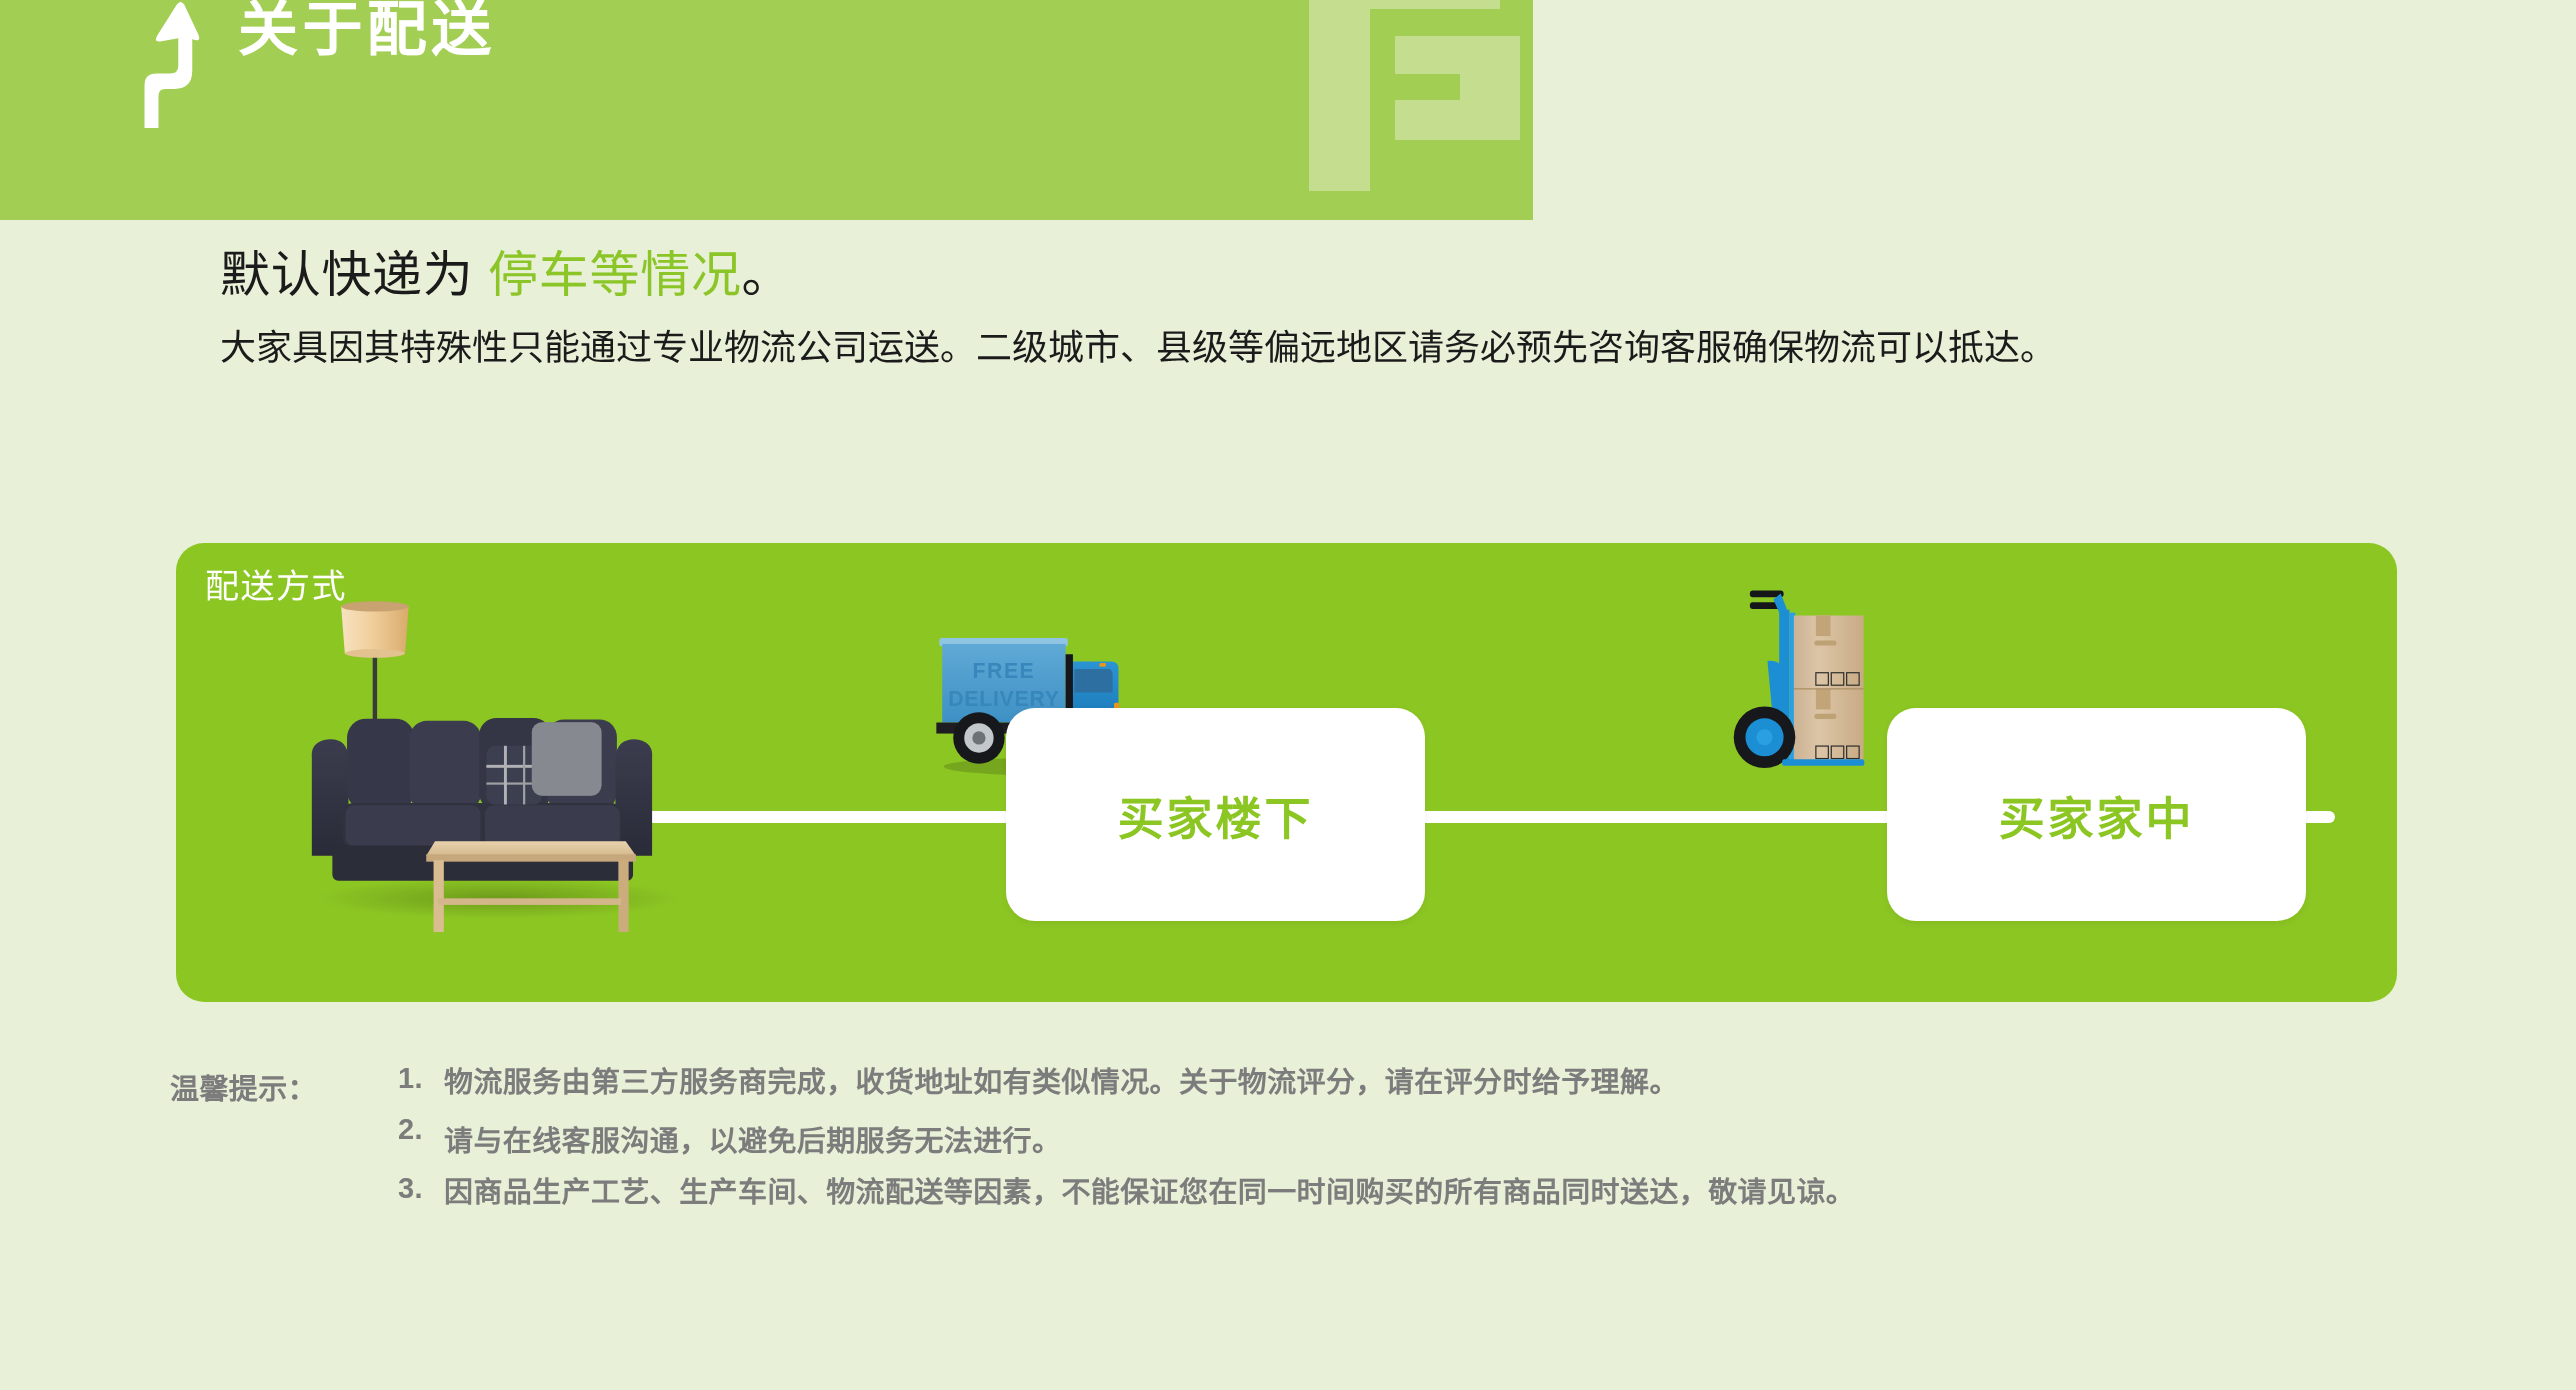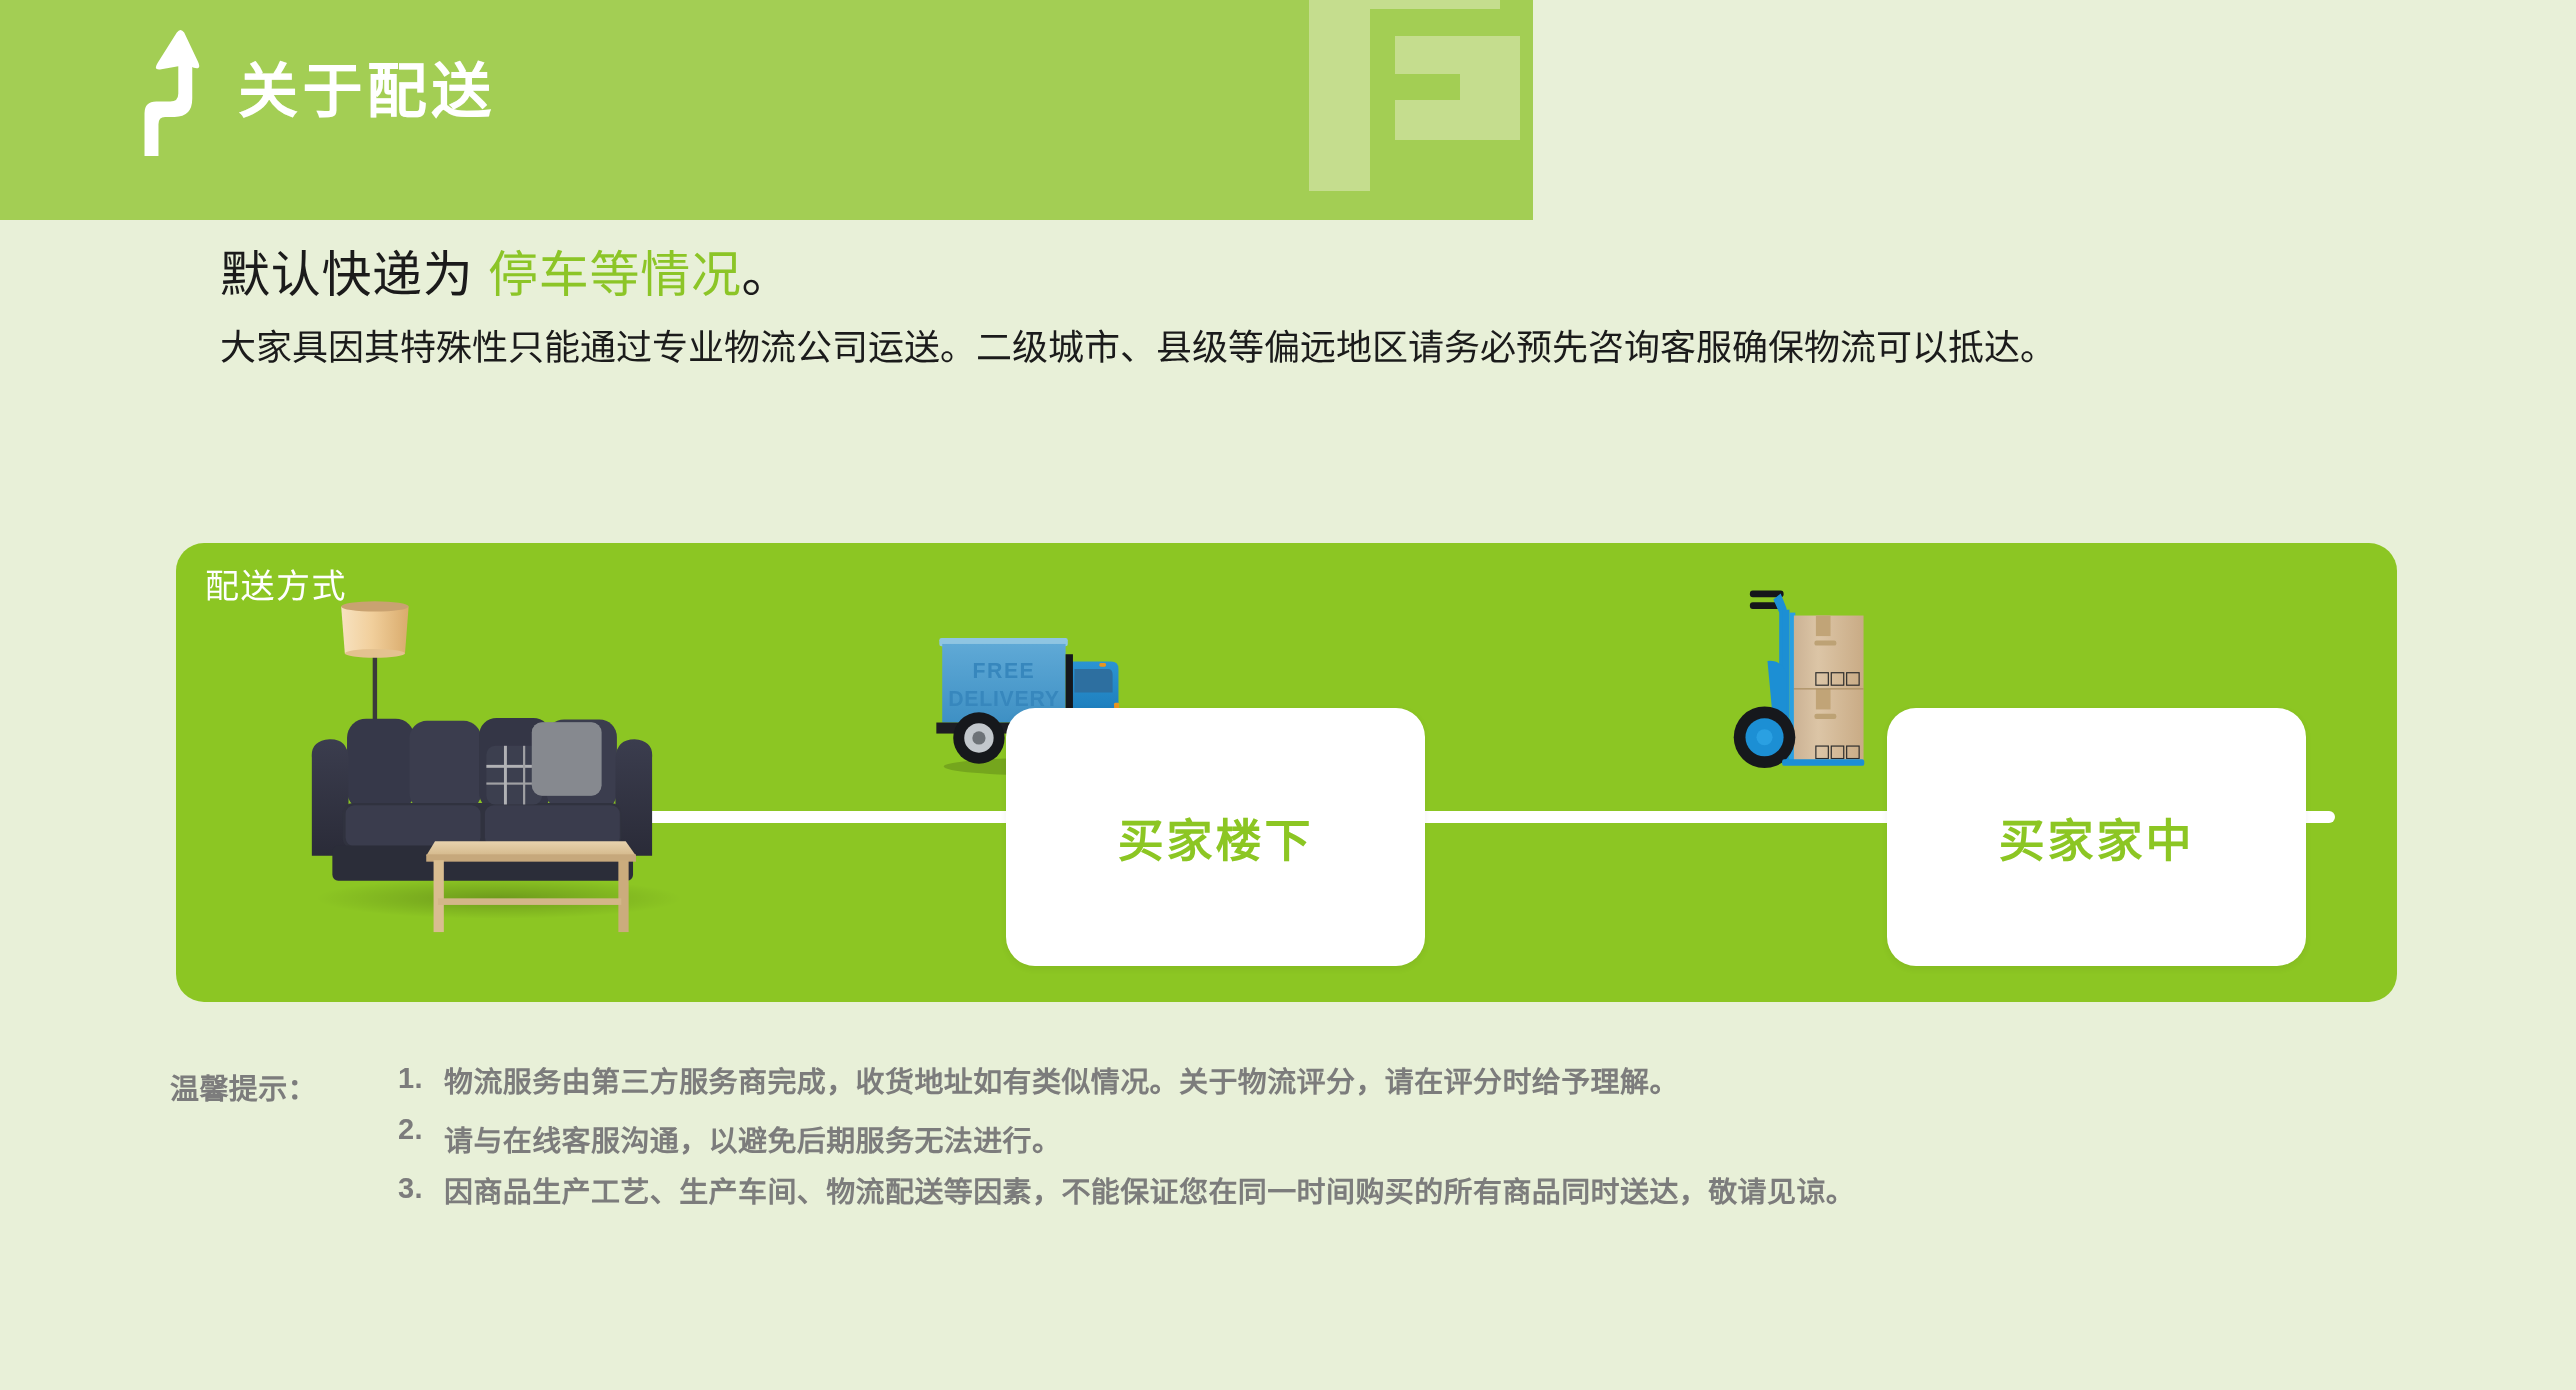--- a/index.html
+++ b/index.html
@@ -17,21 +17,21 @@
     background:#a3ce54;overflow:hidden;
   }
   .header-deco{
     position:absolute;right:0;top:-29px;width:242px;height:250px;
   }
   .deco-a{position:absolute;left:17.6px;top:0;width:191px;height:220px;background:#c5dd8e;}
   .deco-b{position:absolute;left:79px;top:38px;width:147px;height:182px;background:#a3ce54;}
   .deco-c{position:absolute;left:104px;top:65px;width:125px;height:104px;background:#c5dd8e;}
   .deco-d{position:absolute;left:104px;top:103px;width:65px;height:26px;background:#a3ce54;}
 
-  .header-inner{position:absolute;left:0;top:0;height:184px;display:flex;align-items:center;}
+  .header-inner{position:absolute;left:0;top:0;height:184px;display:flex;}
   .arrow-icon{margin-left:110px;width:94px;height:128px;display:block;}
   .header-title{
     margin-left:34px;color:#ffffff;font-size:60px;font-weight:700;
     letter-spacing:4.4px;line-height:1;
     text-shadow:0 0 0.7px rgba(255,255,255,.4);
   }
 
   
   .intro{position:absolute;left:220px;top:242px;width:2262px;color:#1b1b1b;}
   .intro-line1{font-size:50px;line-height:1.35;letter-spacing:0.7px;white-space:nowrap;}
@@ -49,21 +49,21 @@
   }
 
   
   .connector{
     position:absolute;left:338px;top:268px;width:1821px;height:11.7px;
     background:#ffffff;border-radius:5.9px;
   }
 
   
   .dest{
-    position:absolute;top:165px;width:419px;height:258px;
+    position:absolute;top:165px;width:419px;height:213px;
     background:#ffffff;border-radius:29px;
     display:flex;align-items:center;justify-content:center;
     box-shadow:0 2.2px 7.3px rgba(0,0,0,.06);
   }
   .dest-1{left:830px;}
   .dest-2{left:1711px;}
   .dest span{
     color:#8cc623;font-size:46px;font-weight:700;letter-spacing:2.9px;
   }
 

